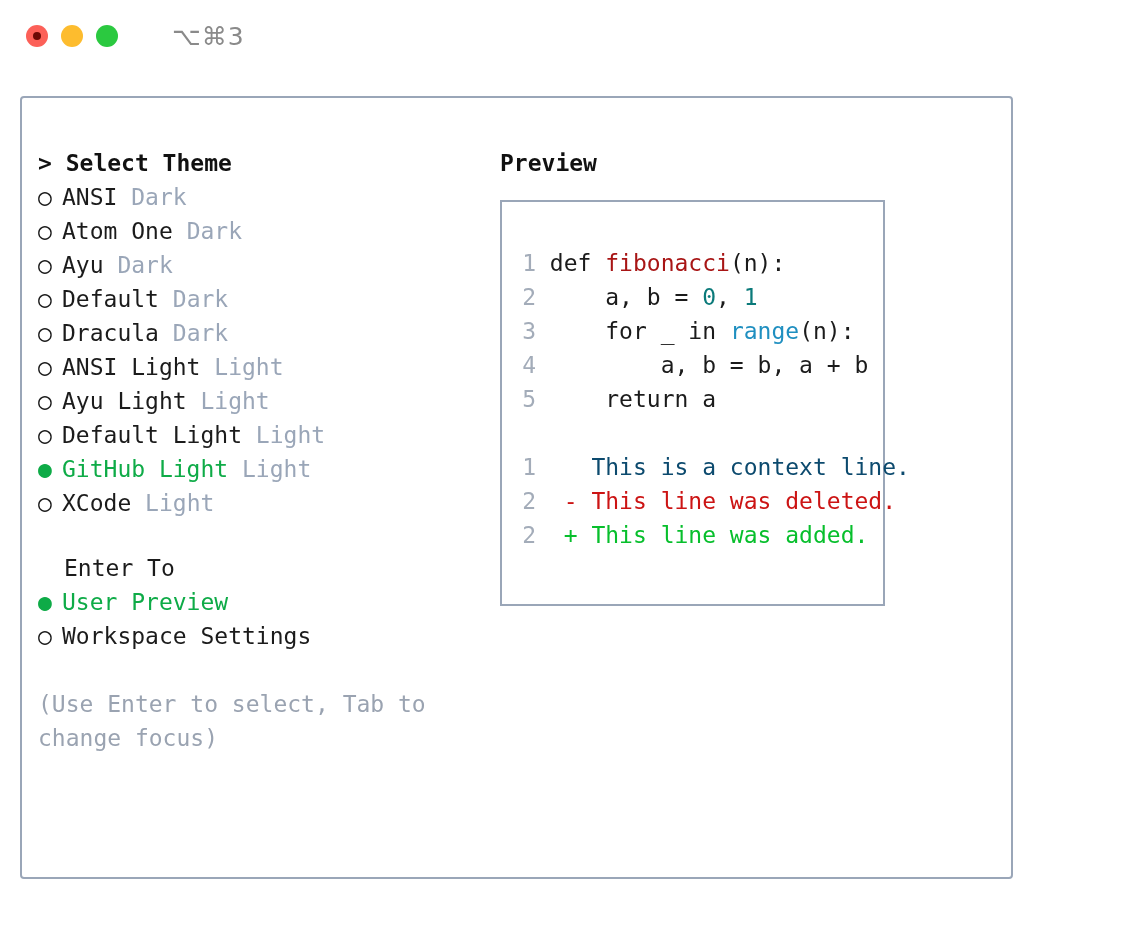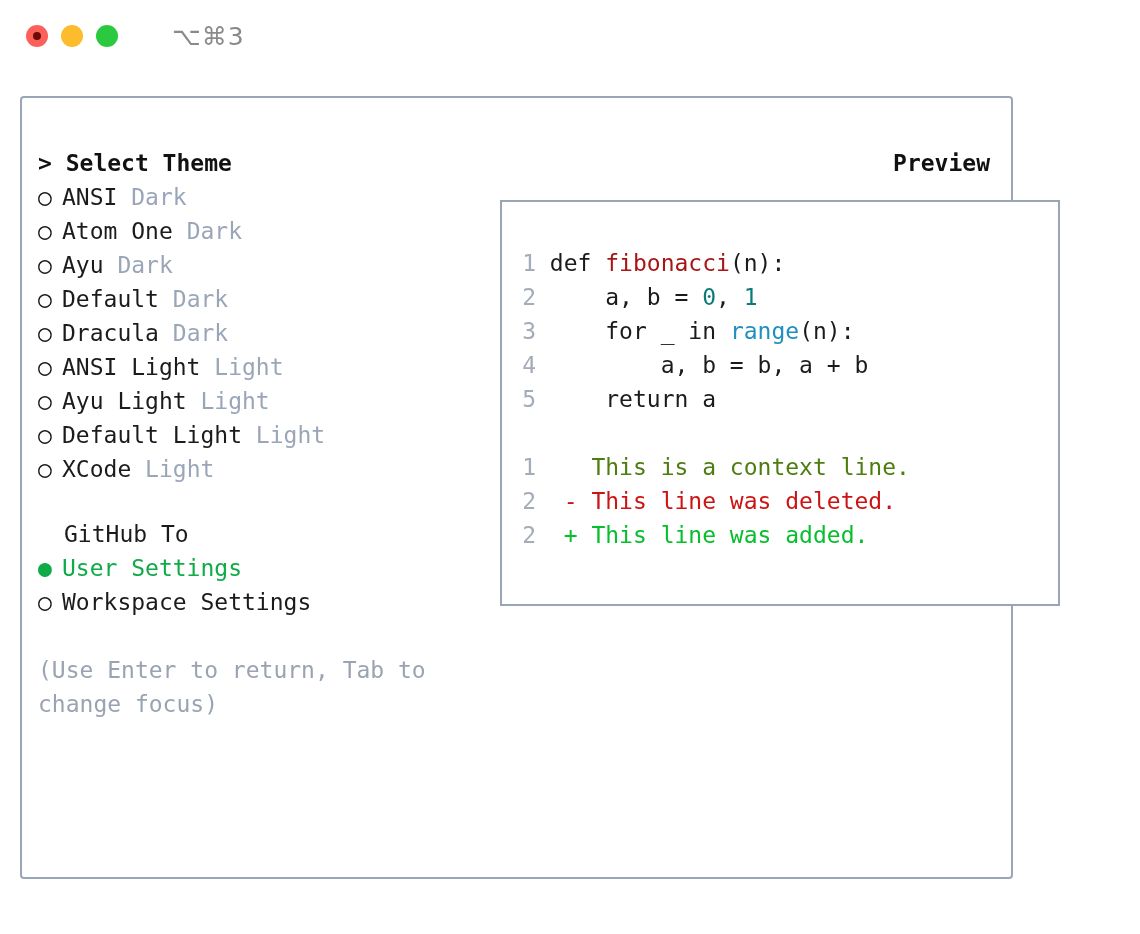--- a/index.html
+++ b/index.html
@@ -143,25 +143,24 @@
     left: 478px;
     top: 48px;
     width: 490px;
   }
   .preview-title {
     font-size: 23px;
     font-weight: bold;
     color: #111111;
     line-height: 34px;
     white-space: pre;
-    text-align: right;
   }
   .preview-box {
     margin-top: 20px;
-    width: 560px;
+    width: 385px;
     height: 406px;
     border: 2px solid #9aa6b8;
     box-sizing: border-box;
     background: #ffffff;
     position: relative;
   }
   .code {
     position: absolute;
     left: 12px;
     top: 44px;
@@ -173,21 +172,21 @@
   .ln {
     display: inline-block;
     width: 22px;
     text-align: right;
     color: #a3acb9;
   }
   .tok-plain  { color: #1b1b1b; }
   .tok-func   { color: #a81515; }
   .tok-num    { color: #0b7a7a; }
   .tok-builtin{ color: #1f8fc0; }
-  .tok-ctx    { color: #4d7c0f; }
+  .tok-ctx    { color: #0c4a6e; }
   .tok-del    { color: #cc1414; margin-top: 28px; }
   .tok-add    { color: #07bf2c; }
   .blank-line { display: block; height: 34px; }
 </style>
 </head>
 <body>
 
 <div class="window">
 
   <div class="titlebar">
@@ -207,35 +206,36 @@
 
       <div class="opt-list" id="theme-list">
           <div class="opt"><span class="bullet">○</span><span class="opt-label">ANSI</span><span class="opt-variant"> Dark</span></div>
           <div class="opt"><span class="bullet">○</span><span class="opt-label">Atom One</span><span class="opt-variant"> Dark</span></div>
           <div class="opt"><span class="bullet">○</span><span class="opt-label">Ayu</span><span class="opt-variant"> Dark</span></div>
           <div class="opt"><span class="bullet">○</span><span class="opt-label">Default</span><span class="opt-variant"> Dark</span></div>
           <div class="opt"><span class="bullet">○</span><span class="opt-label">Dracula</span><span class="opt-variant"> Dark</span></div>
           <div class="opt"><span class="bullet">○</span><span class="opt-label">ANSI Light</span><span class="opt-variant"> Light</span></div>
           <div class="opt"><span class="bullet">○</span><span class="opt-label">Ayu Light</span><span class="opt-variant"> Light</span></div>
           <div class="opt"><span class="bullet">○</span><span class="opt-label">Default Light</span><span class="opt-variant"> Light</span></div>
+          <div class="opt selected"><span class="bullet">●</span><span class="opt-label">GitHub Light</span><span class="opt-variant"> Light</span></div>
           <div class="opt"><span class="bullet">○</span><span class="opt-label">XCode</span><span class="opt-variant"> Light</span></div>
         </div>
 
       <div class="spacer-sm"></div>
 
-      <div class="apply-title">GitHub To</div>
+      <div class="apply-title">Enter To</div>
 
       <div class="opt-list" id="apply-list">
-          <div class="opt selected"><span class="bullet">●</span><span class="opt-label">User Settings</span></div>
+          <div class="opt selected"><span class="bullet">●</span><span class="opt-label">User Preview</span></div>
           <div class="opt"><span class="bullet">○</span><span class="opt-label">Workspace Settings</span></div>
         </div>
 
       <div class="spacer-md"></div>
 
-      <div class="hint">(Use Enter to return, Tab to change focus)</div>
+      <div class="hint">(Use Enter to select, Tab to change focus)</div>
     </div>
 
     <div class="right-col">
       <div class="preview-title">Preview</div>
 
       <div class="preview-box">
         <div class="code" id="code-area"><span class="code-line"><span class="ln">1</span> <span class="tok-plain">def </span><span class="tok-func">fibonacci</span><span class="tok-plain">(n):</span></span><span class="code-line"><span class="ln">2</span> <span class="tok-plain">    a, b = </span><span class="tok-num">0</span><span class="tok-plain">, </span><span class="tok-num">1</span></span><span class="code-line"><span class="ln">3</span> <span class="tok-plain">    for _ in </span><span class="tok-builtin">range</span><span class="tok-plain">(n):</span></span><span class="code-line"><span class="ln">4</span> <span class="tok-plain">        a, b = b, a + b</span></span><span class="code-line"><span class="ln">5</span> <span class="tok-plain">    return a</span></span><span class="blank-line"></span><span class="code-line"><span class="ln">1</span> <span class="tok-ctx">   This is a context line.</span></span><span class="code-line"><span class="ln">2</span> <span class="tok-del"> - This line was deleted.</span></span><span class="code-line"><span class="ln">2</span> <span class="tok-add"> + This line was added.</span></span></div>
       </div>
     </div>
 

